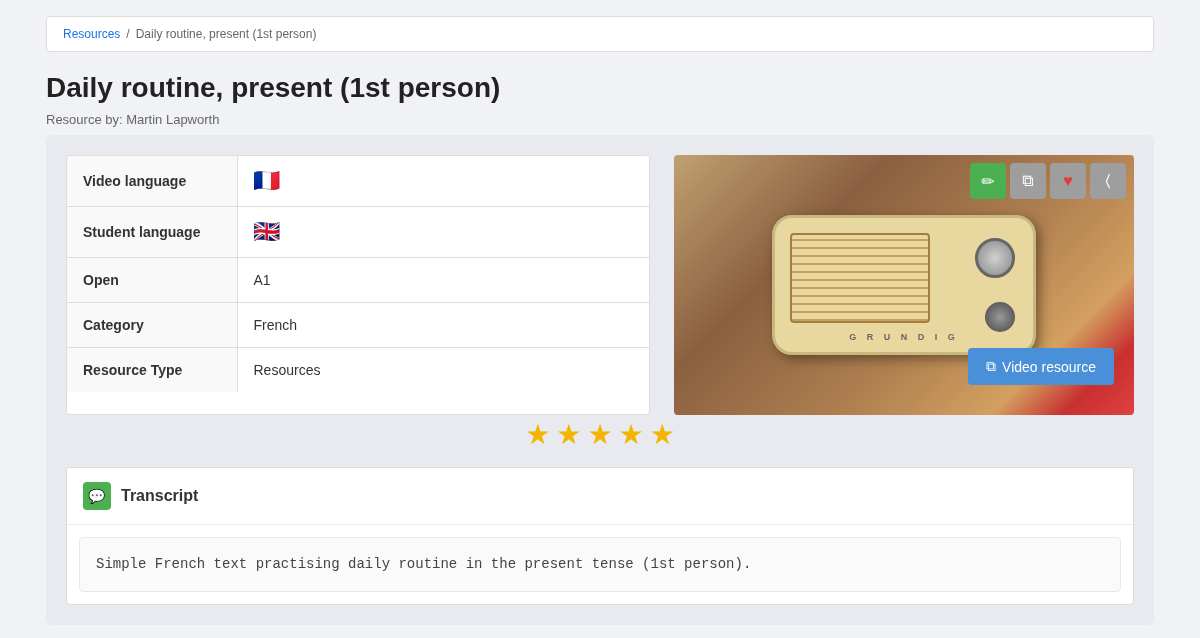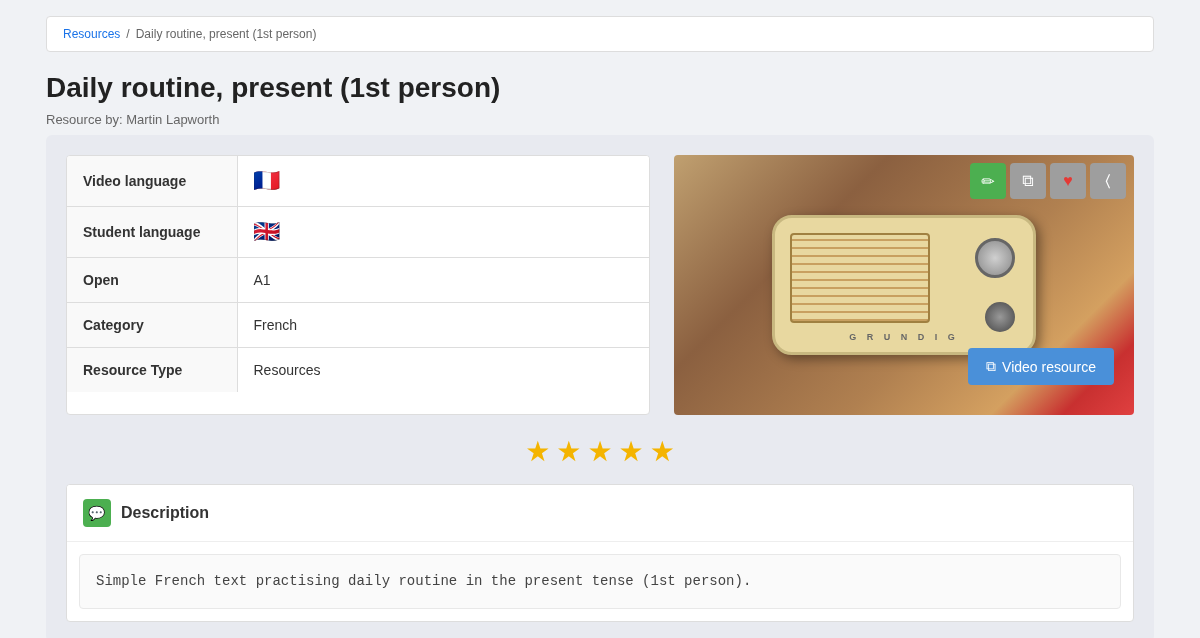--- a/index.html
+++ b/index.html
@@ -49,21 +49,21 @@
       margin-bottom: 8px;
     }
     .content-card {
       background: #e8eaf0;
       border-radius: 6px;
       padding: 20px;
     }
     .top-section {
       display: flex;
       gap: 24px;
-      margin-bottom: 20px;
+      margin-bottom: 3px;
       justify-content: space-between;
     }
     .info-table-wrapper {
       flex: 1;
       background: #fff;
       border-radius: 4px;
       overflow: hidden;
       border: 1px solid #ddd;
     }
     .info-table {
@@ -334,19 +334,19 @@
       <span class="star">★</span>
       <span class="star">★</span>
       <span class="star">★</span>
     </div>
 
     <div class="description-card">
       <div class="description-header">
         <div class="desc-icon">
           <span>💬</span>
         </div>
-        <span class="description-title">Description</span>
+        <span class="description-title">Transcript</span>
       </div>
       <div class="description-body">Simple French text practising daily routine in the present tense (1st person).</div>
     </div>
 
   </div>
 </div>
 
 </body></html>

